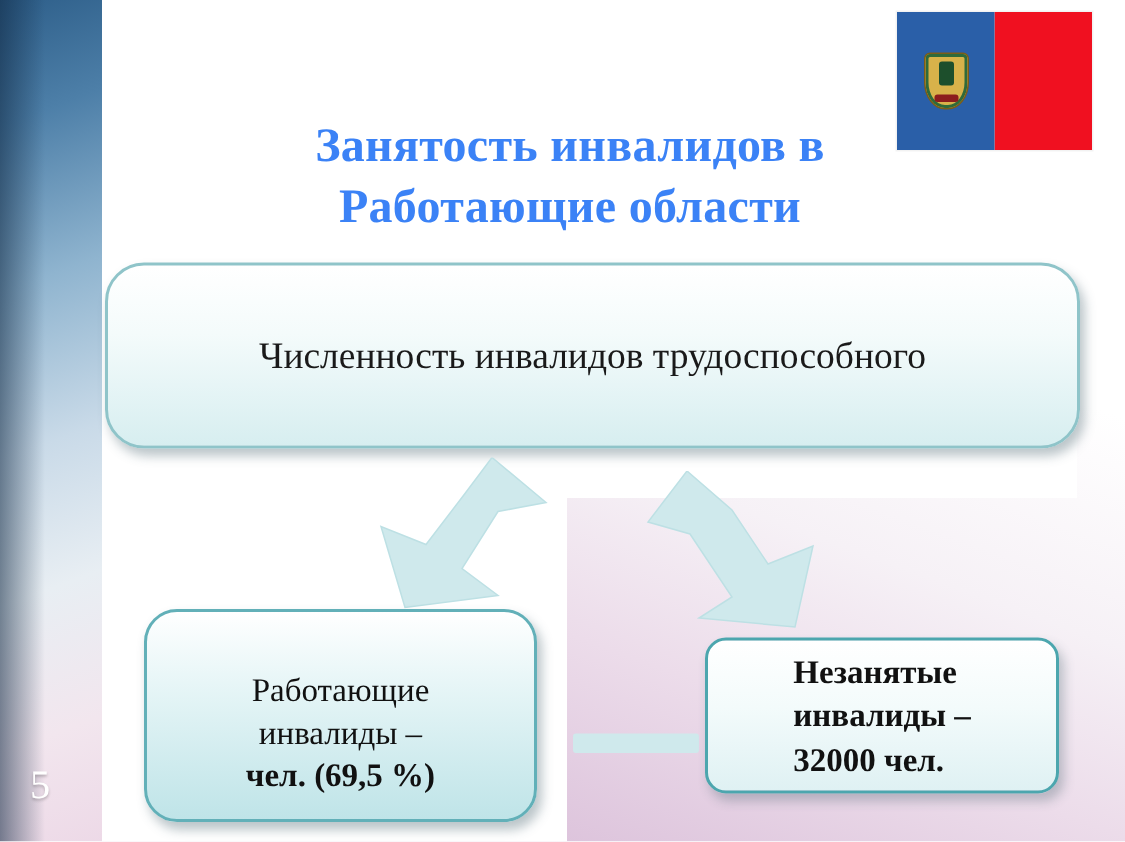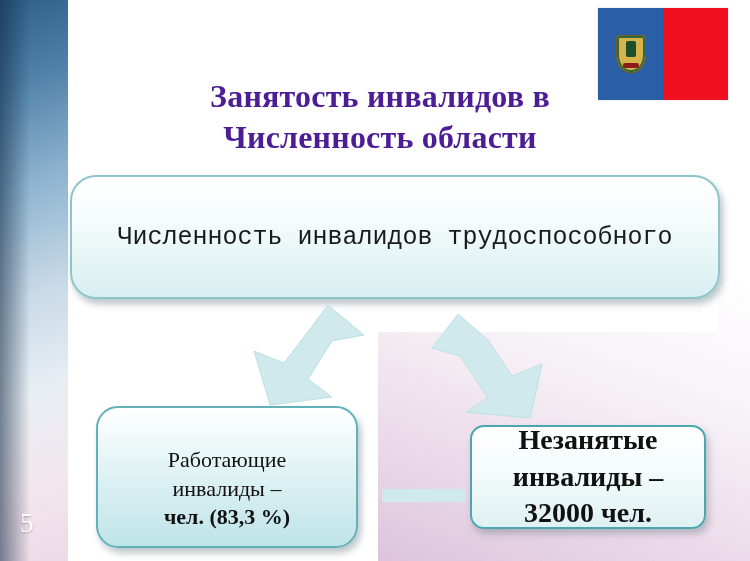--- a/index.html
+++ b/index.html
@@ -119,42 +119,41 @@
   
   .title {
     position: absolute;
     left: 100px; top: 76px;
     width: 560px;
     text-align: center;
     font-family: "Liberation Serif", serif;
     font-weight: bold;
     font-size: 32px;
     line-height: 1.28;
-    color: #4c1d95;
+    color: #3b82f6;
     letter-spacing: 0.2px;
   }
   
   .box-top {
     position: absolute;
     left: 70px; top: 175px;
     width: 646px; height: 120px;
     border-radius: 26px;
     border: 2px solid #8fc4c9;
     background: linear-gradient(180deg, #ffffff 0%, #f4fbfb 38%, #d7eef0 100%);
     box-shadow: 3px 5px 7px rgba(60,90,100,0.35);
     display: flex;
     align-items: center;
     justify-content: center;
   }
   .box-top-text {
     font-size: 25px;
     line-height: 1.32;
     color: #1a1a1a;
     padding: 0 26px;
-    font-family: Liberation Mono, monospace;
   }
   .box-top-text b {
     font-weight: bold;
   }
   
   .arrow {
     position: absolute;
     fill: #cfe9ec;
     stroke: #b7dde1;
     stroke-width: 1;
@@ -188,22 +187,21 @@
     width: 232px; height: 100px;
     border-radius: 14px;
     border: 2px solid #4ca6ae;
     background: linear-gradient(180deg, #ffffff 0%, #f3fbfb 45%, #dff1f3 100%);
     box-shadow: 3px 5px 7px rgba(60,90,100,0.30);
     display: flex;
     align-items: center;
     justify-content: center;
   }
   .box-right-text {
-    text-align: center;
-    font-size: 28px;
+    font-size: 22px;
     line-height: 1.32;
     color: #111111;
     padding: 0 8px;
   }
   .box-right-text b { font-weight: bold; }
 
   
   .connector {
     position: absolute;
     left: 382px; top: 489px;
@@ -236,21 +234,21 @@
 
   <div class="flag">
     <div class="flag-blue">
       <div class="emblem"></div>
     </div>
     <div class="flag-red"></div>
   </div>
 
   <div class="title">
     <div>Занятость инвалидов в</div>
-    <div>Численность области</div>
+    <div>Работающие области</div>
   </div>
 
   <div class="box-top">
     <div class="box-top-text">
       <div>Численность инвалидов трудоспособного</div>
     </div>
   </div>
 
   <svg class="arrow" style="left:236px; top:305px;" width="130" height="105" viewBox="0 0 130 105">
     <polygon points="92,0 128,30 96,36 72,74 96,92 34,100 18,46 48,58 74,24" fill="#cfe9ec" stroke="#bde0e4" stroke-width="1"></polygon>
@@ -258,21 +256,21 @@
   <svg class="arrow" style="left:430px; top:314px;" width="130" height="110" viewBox="0 0 130 110">
     <polygon points="28,0 2,34 30,42 58,84 36,98 100,104 112,50 82,62 58,26" fill="#cfe9ec" stroke="#bde0e4" stroke-width="1"></polygon>
   </svg>
 
   <div class="connector"></div>
 
   <div class="box-left">
     <div class="box-left-text">
       <div>Работающие</div>
       <div>инвалиды –</div>
-      <div><b>чел. (83,3 %)</b></div>
+      <div><b>чел. (69,5 %)</b></div>
     </div>
   </div>
 
   <div class="box-right">
     <div class="box-right-text">
       <div><b>Незанятые</b></div>
       <div><b>инвалиды        –</b></div>
       <div class="nowrap">
         <b>32000</b><b>  чел.</b>
       </div>

